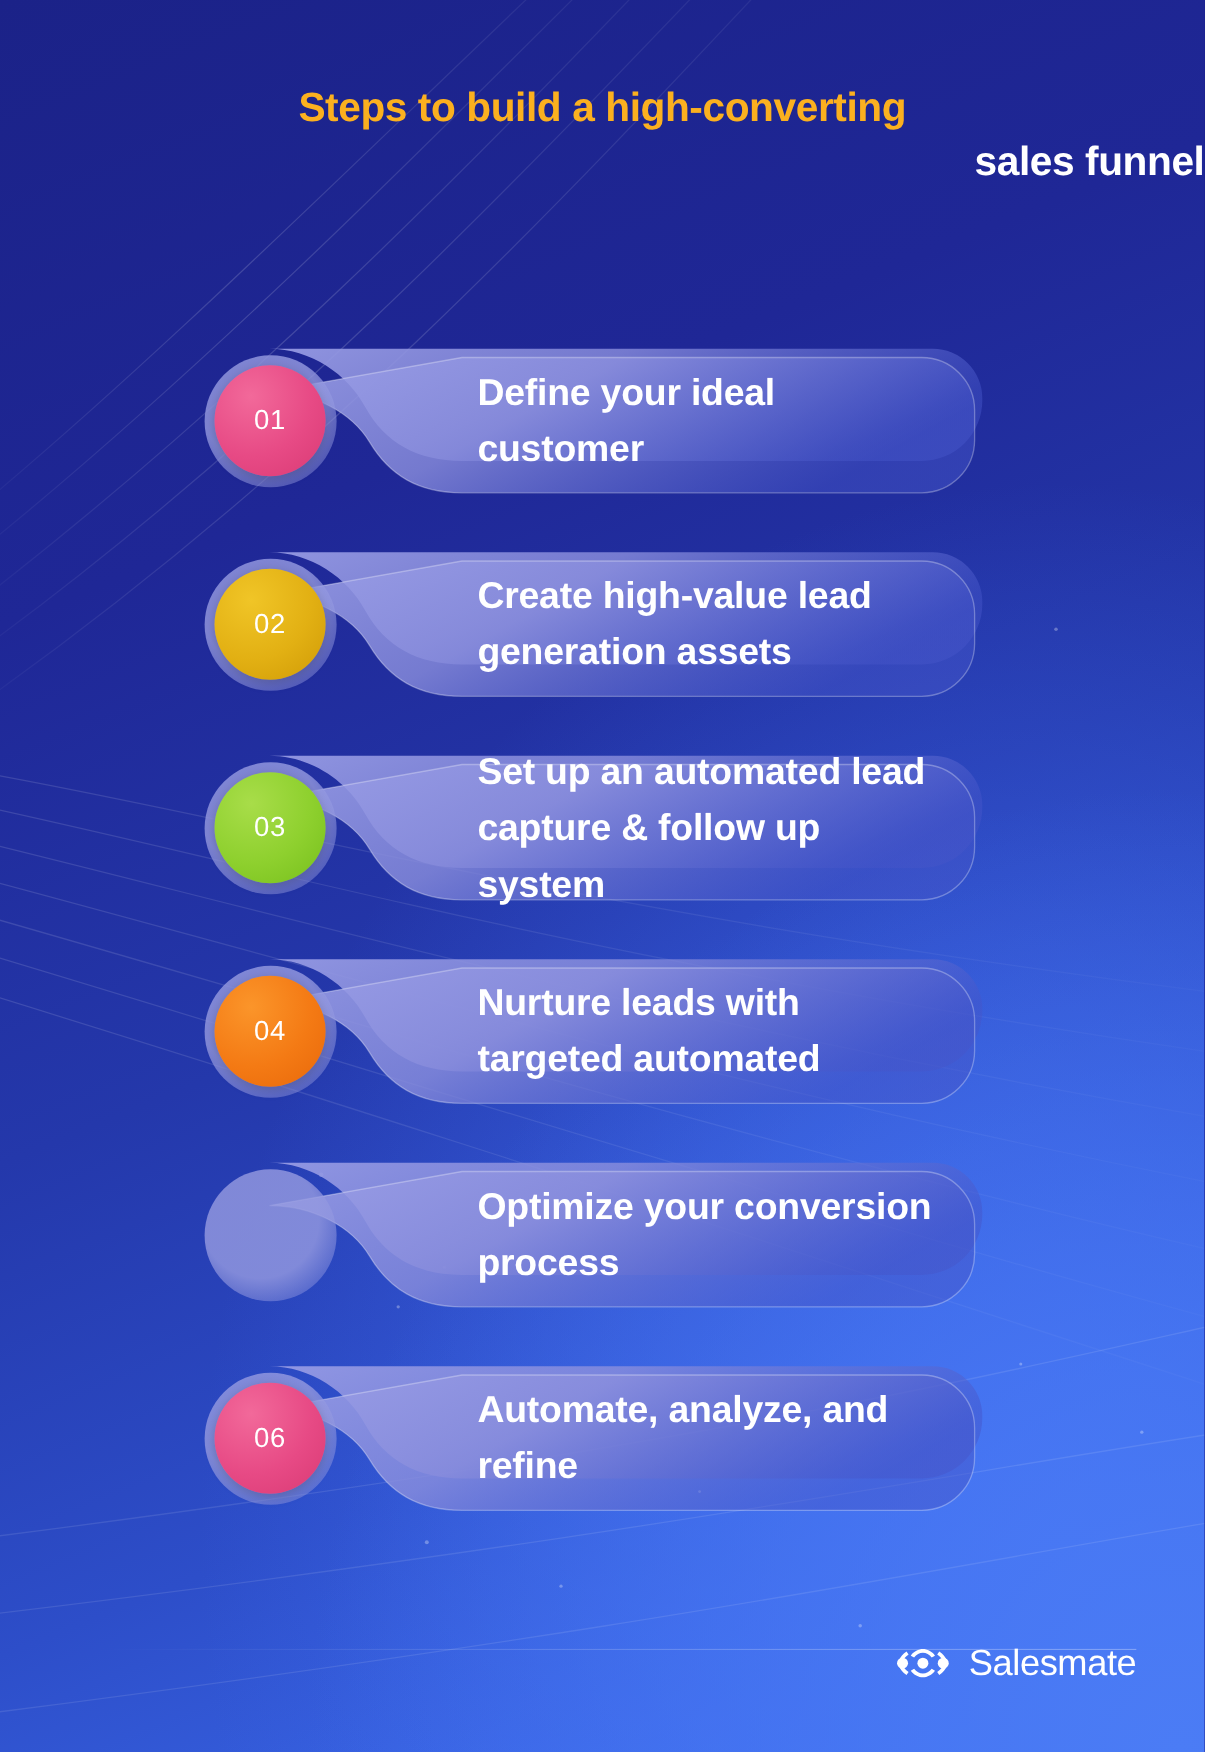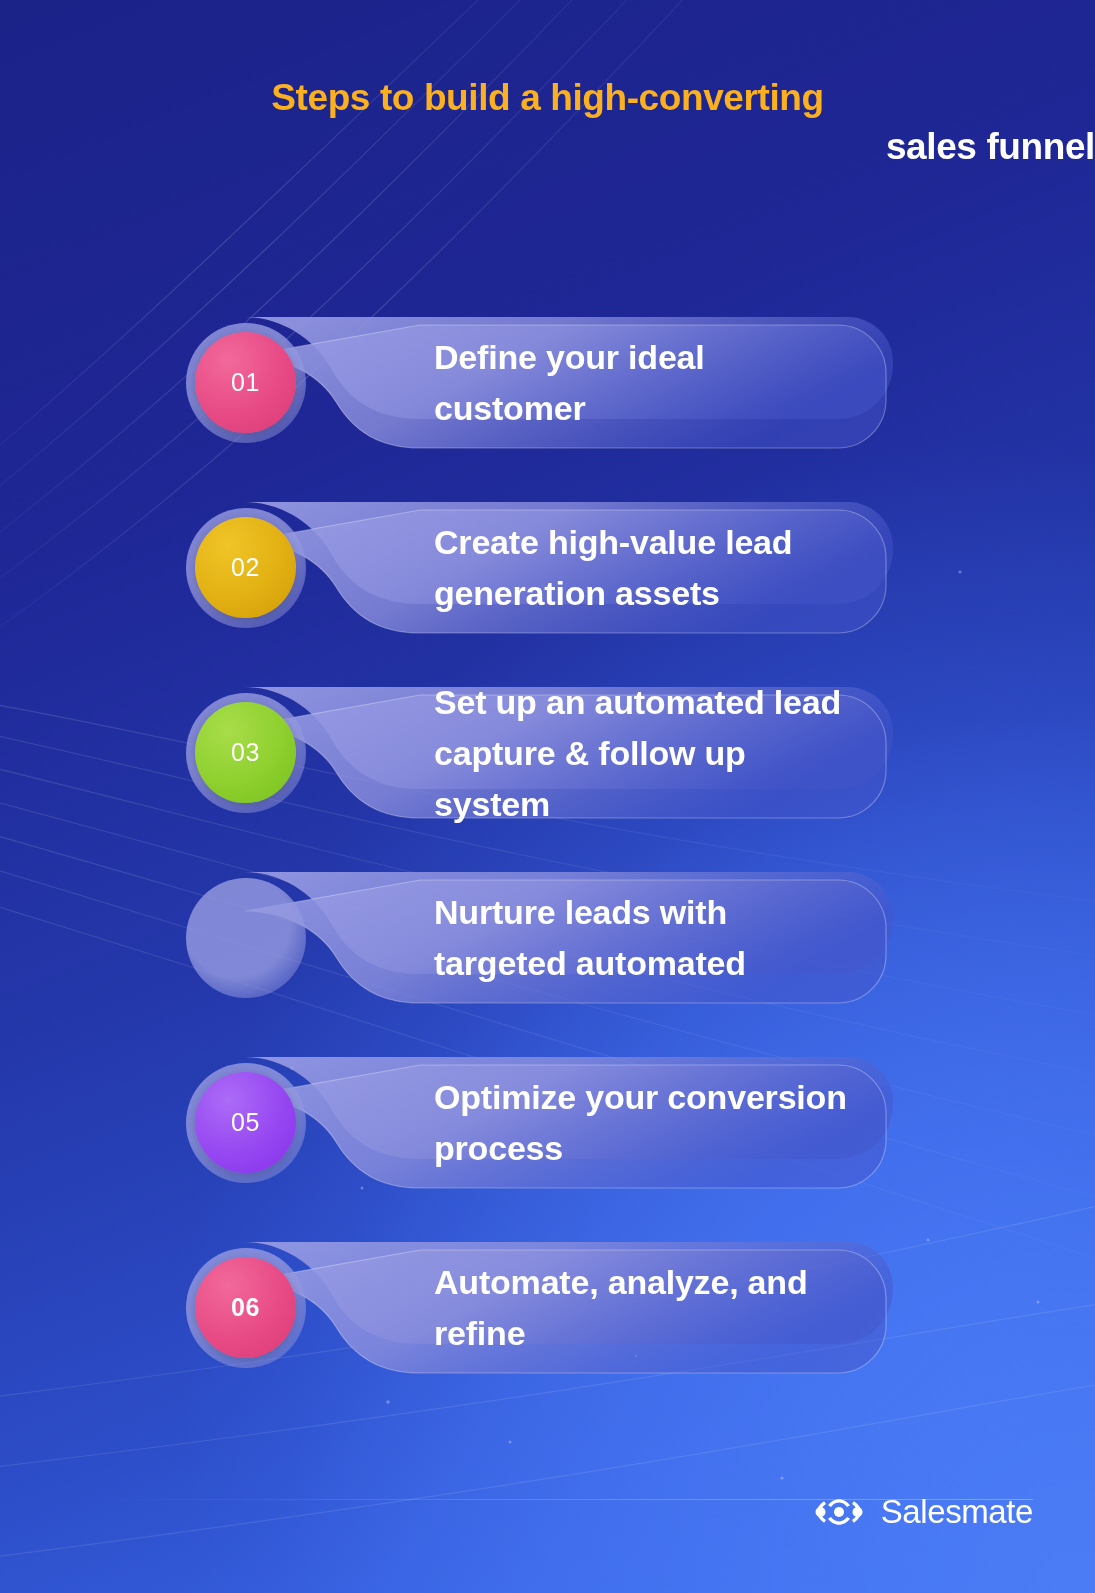--- a/index.html
+++ b/index.html
@@ -257,20 +257,23 @@
           </radialGradient>
         </defs>
         <path d="M61 5 C 98 5 132 28 148 58 C 166 91 196 107 236 107
                  L 654 107 A 55 55 0 0 0 709 52 L 709 50
                  A 45 45 0 0 0 664 5 Z" fill="url(#cardG4)"></path>
         <path d="M236 13 L 654 13 A 48 48 0 0 1 702 61 L 702 88
                  A 48 48 0 0 1 654 136 L 236 136
                  C 196 136 170 120 152 90 C 136 63 100 44 61 44 Z" fill="url(#cardG4)" stroke="rgba(255,255,255,0.30)" stroke-width="1.2"></path>
         <circle cx="62" cy="71" r="60" fill="url(#haloG4)"></circle>
       </svg>
+      <div class="badge" style="background:radial-gradient(circle at 33% 28%, #fb952a 0%, #f47a14 55%, #e8680a 100%);">
+        <span>04</span>
+      </div>
       <div class="label">Nurture leads with targeted automated</div>
     </div>
 
     <div class="step">
       <svg class="step-svg" viewBox="0 0 714 142">
         <defs>
           <linearGradient id="cardG5" x1="0" y1="0" x2="1" y2="0.35">
             <stop offset="0%" stop-color="#9a9ee6" stop-opacity="0.92"></stop>
             <stop offset="45%" stop-color="#8a8edd" stop-opacity="0.80"></stop>
             <stop offset="100%" stop-color="#4555c9" stop-opacity="0.48"></stop>
@@ -281,23 +284,20 @@
           </radialGradient>
         </defs>
         <path d="M61 5 C 98 5 132 28 148 58 C 166 91 196 107 236 107
                  L 654 107 A 55 55 0 0 0 709 52 L 709 50
                  A 45 45 0 0 0 664 5 Z" fill="url(#cardG5)"></path>
         <path d="M236 13 L 654 13 A 48 48 0 0 1 702 61 L 702 88
                  A 48 48 0 0 1 654 136 L 236 136
                  C 196 136 170 120 152 90 C 136 63 100 44 61 44 Z" fill="url(#cardG5)" stroke="rgba(255,255,255,0.30)" stroke-width="1.2"></path>
         <circle cx="62" cy="71" r="60" fill="url(#haloG5)"></circle>
       </svg>
-      <div class="badge" style="background:radial-gradient(circle at 33% 28%, #ac6bf7 0%, #9647f1 55%, #8530ea 100%);">
-        <span>05</span>
-      </div>
       <div class="label">Optimize your conversion process</div>
     </div>
 
     <div class="step">
       <svg class="step-svg" viewBox="0 0 714 142">
         <defs>
           <linearGradient id="cardG6" x1="0" y1="0" x2="1" y2="0.35">
             <stop offset="0%" stop-color="#9a9ee6" stop-opacity="0.92"></stop>
             <stop offset="45%" stop-color="#8a8edd" stop-opacity="0.80"></stop>
             <stop offset="100%" stop-color="#4555c9" stop-opacity="0.48"></stop>
@@ -308,21 +308,21 @@
           </radialGradient>
         </defs>
         <path d="M61 5 C 98 5 132 28 148 58 C 166 91 196 107 236 107
                  L 654 107 A 55 55 0 0 0 709 52 L 709 50
                  A 45 45 0 0 0 664 5 Z" fill="url(#cardG6)"></path>
         <path d="M236 13 L 654 13 A 48 48 0 0 1 702 61 L 702 88
                  A 48 48 0 0 1 654 136 L 236 136
                  C 196 136 170 120 152 90 C 136 63 100 44 61 44 Z" fill="url(#cardG6)" stroke="rgba(255,255,255,0.30)" stroke-width="1.2"></path>
         <circle cx="62" cy="71" r="60" fill="url(#haloG6)"></circle>
       </svg>
-      <div class="badge" style="background:radial-gradient(circle at 33% 28%, #f2699a 0%, #e74a85 55%, #d93a74 100%);font-weight:bold;">
+      <div class="badge" style="background:radial-gradient(circle at 33% 28%, #f2699a 0%, #e74a85 55%, #d93a74 100%);">
         <span>06</span>
       </div>
       <div class="label centered">Automate, analyze, and refine</div>
     </div>
 
   </div>
 
   <div class="footer-rule"></div>
 
   <div class="footer">

